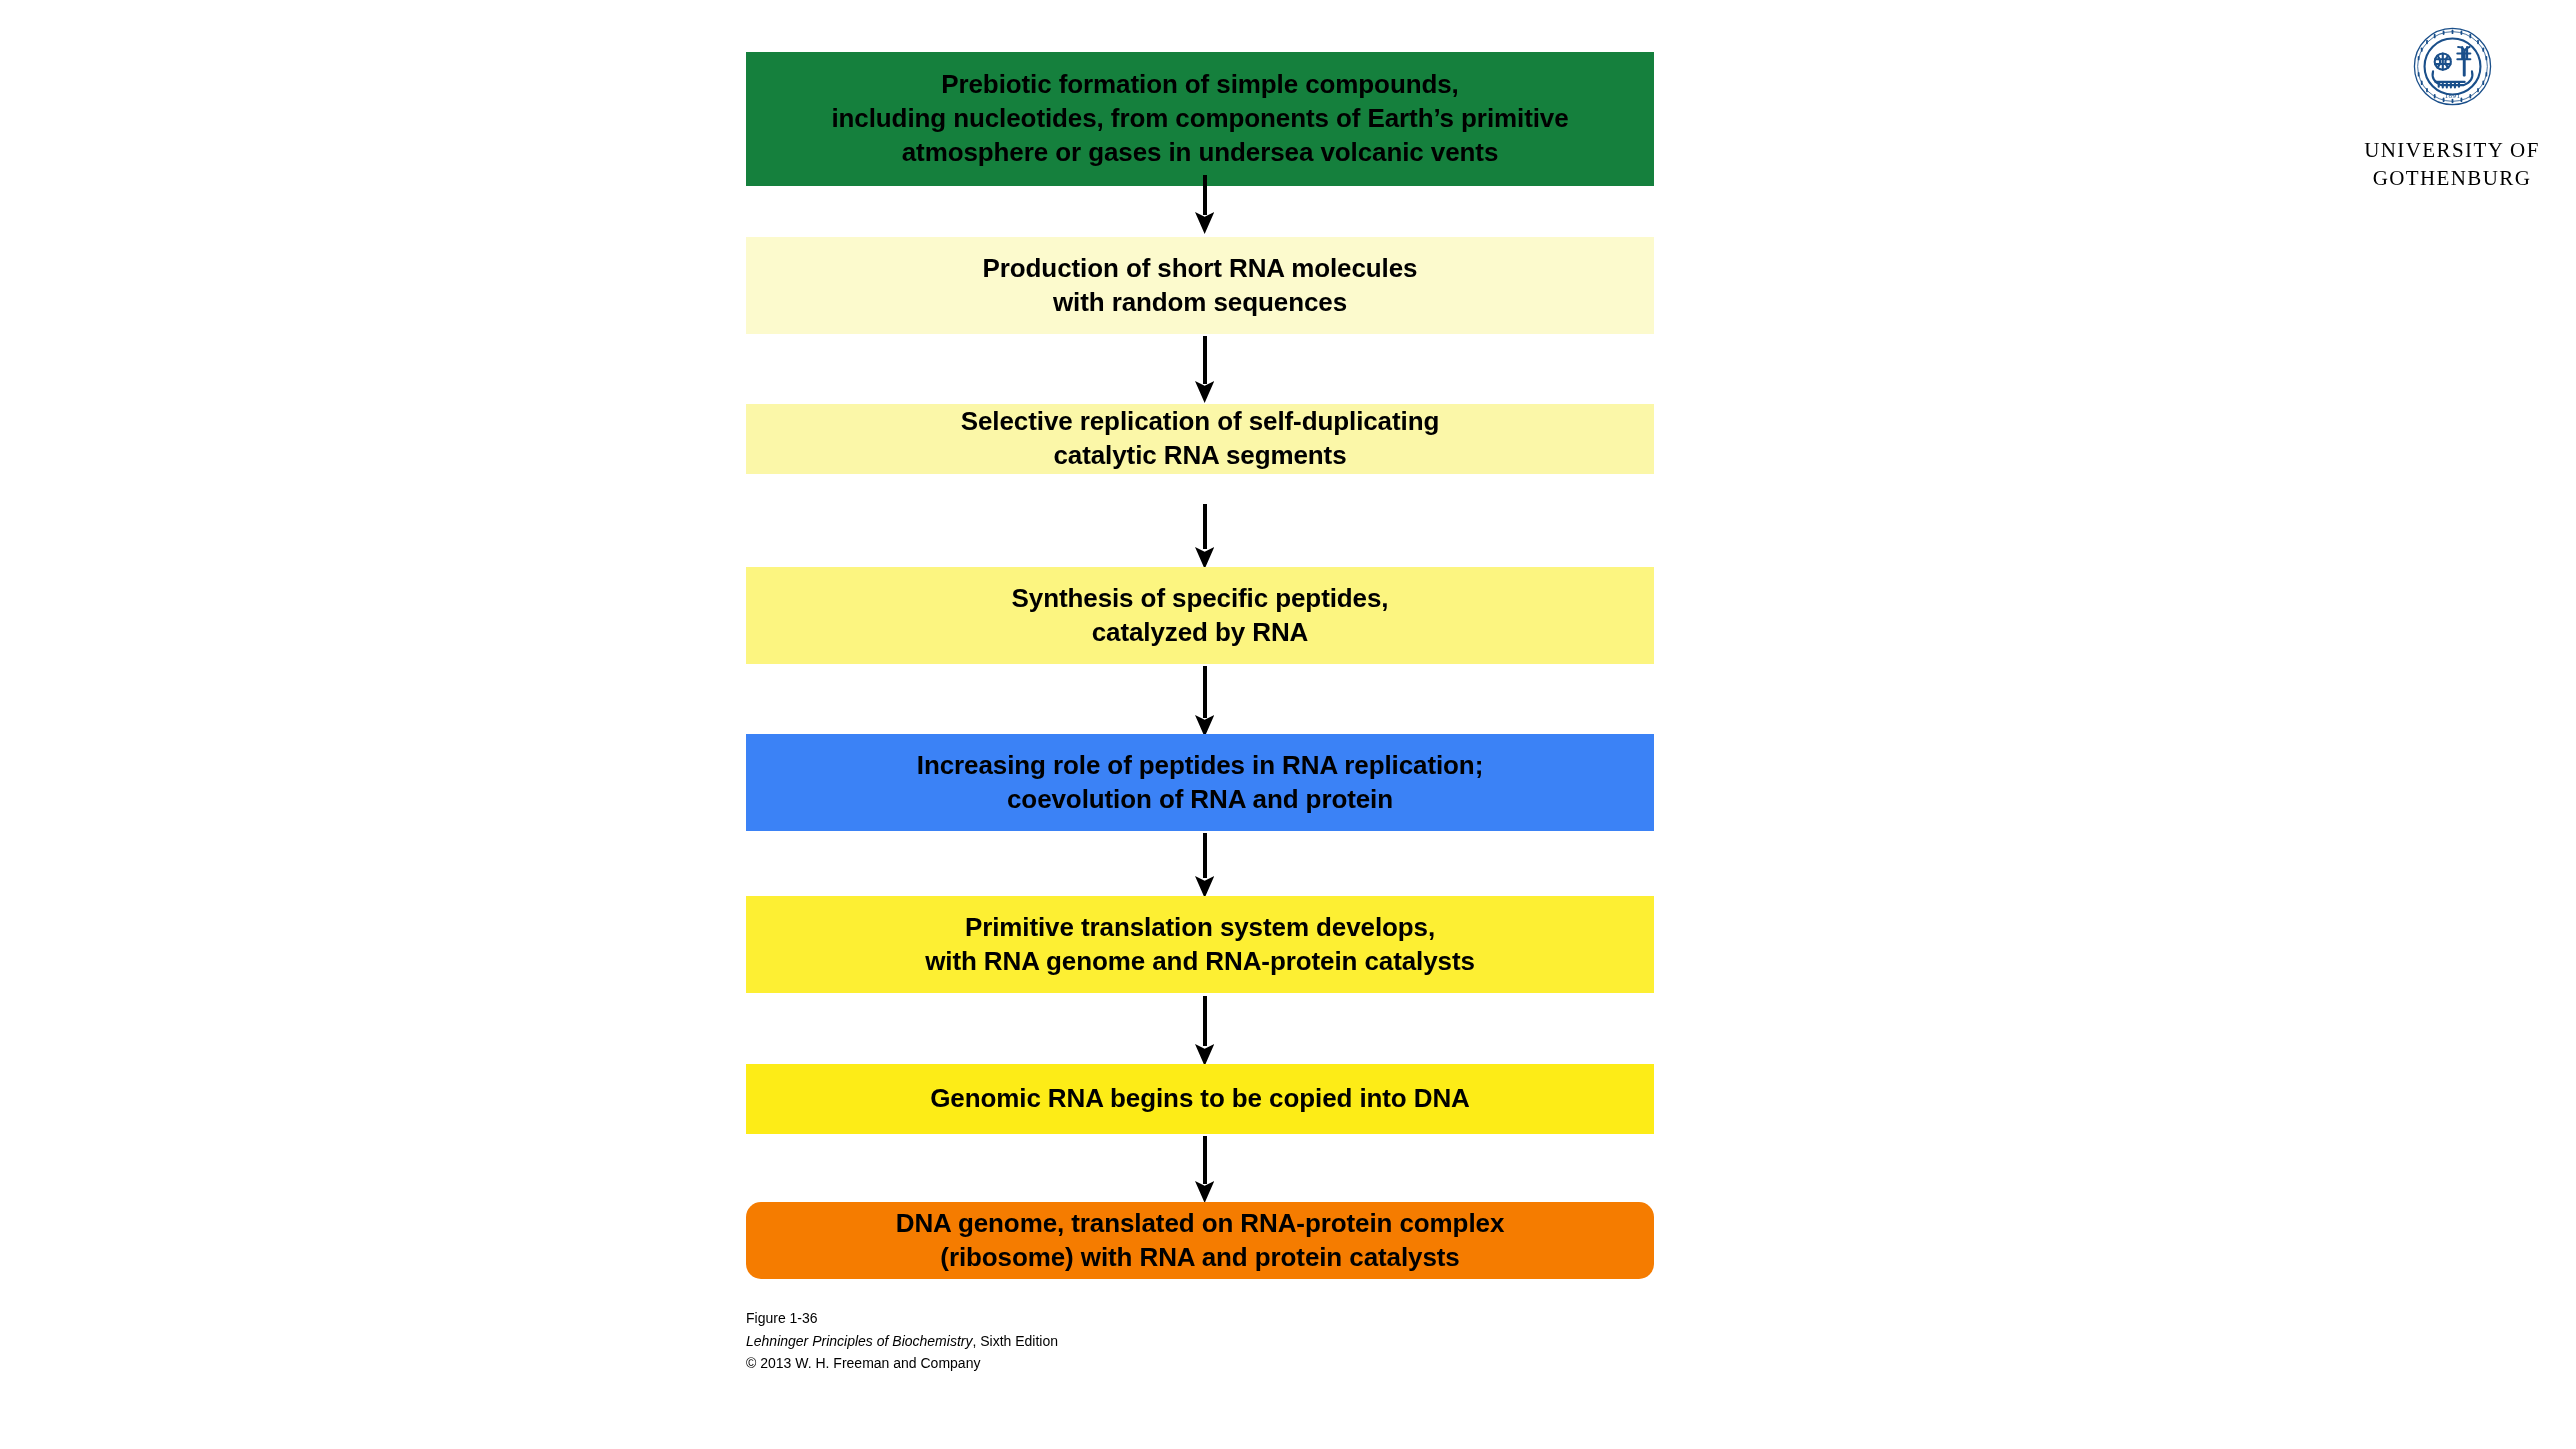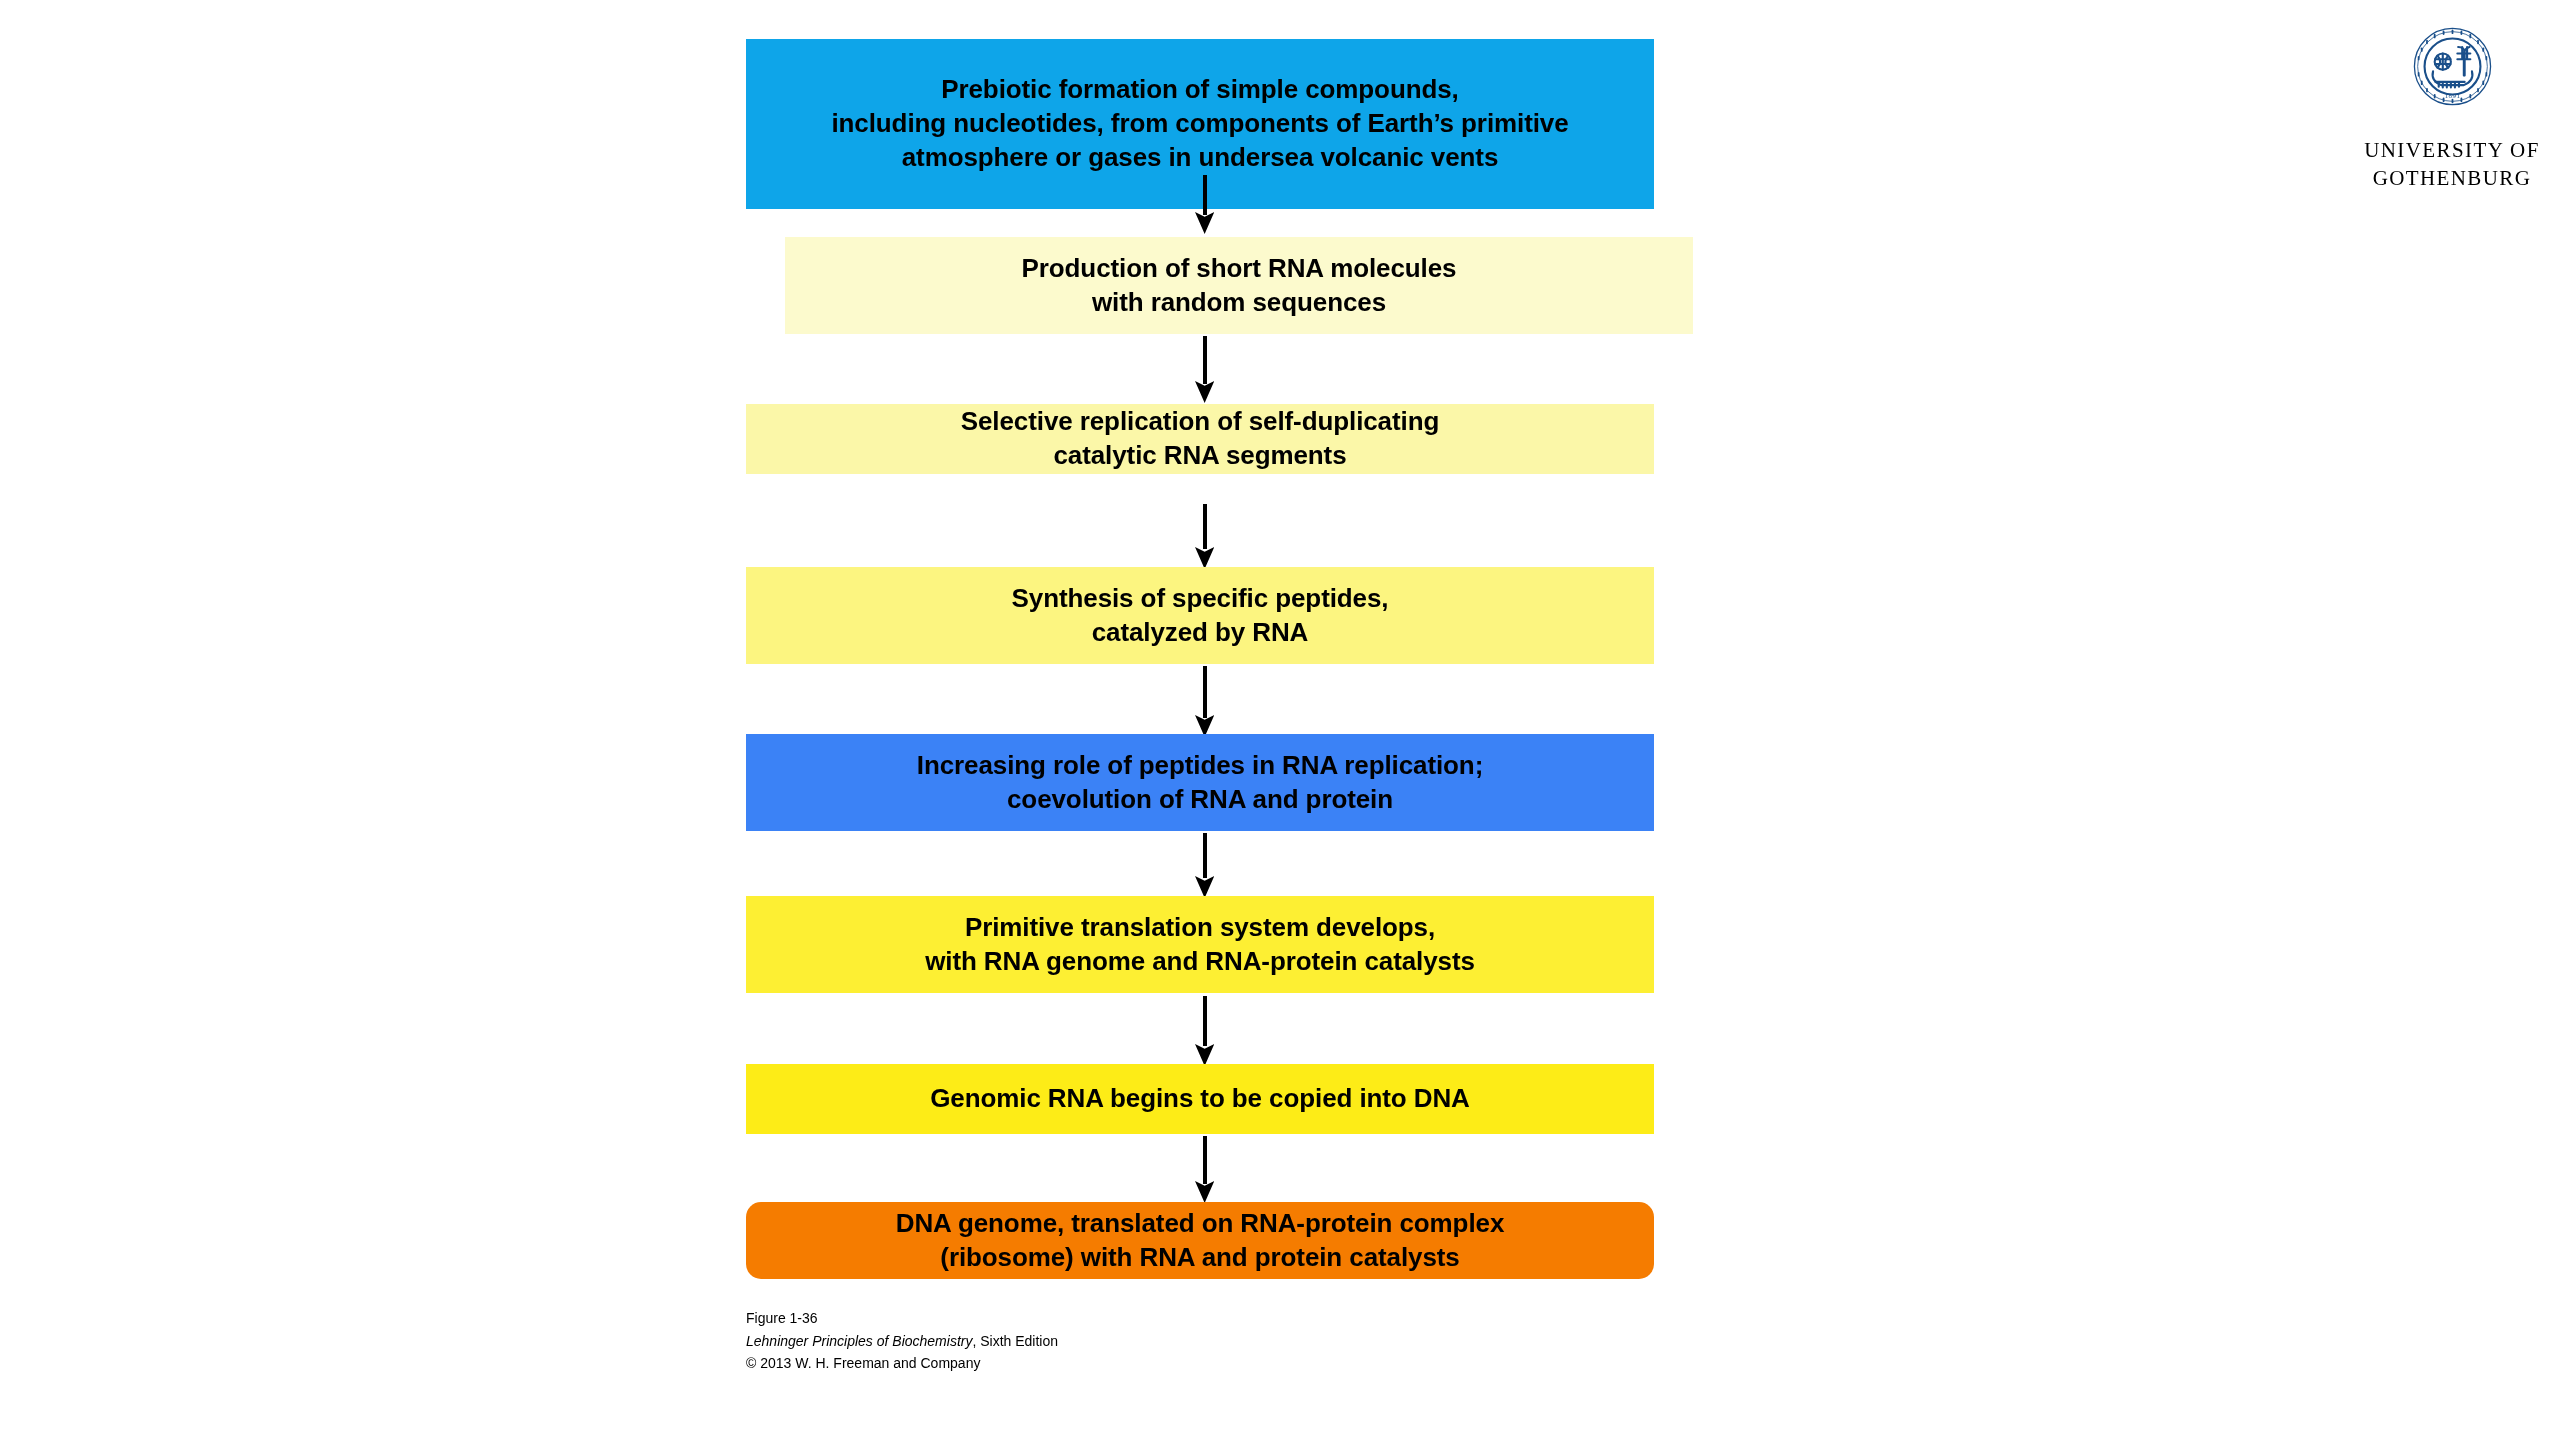--- a/index.html
+++ b/index.html
@@ -150,32 +150,32 @@
       <path d="M62 26 v14 M68 26 v14"></path>
     </g>
     <text x="50" y="88.5" text-anchor="middle" font-family="'Liberation Serif', serif" font-size="8.5" fill="#1a4f8a" letter-spacing="0.6">1891</text>
   </svg>
   <div id="logo-wordmark">UNIVERSITY OF
 GOTHENBURG</div>
 </div>
 
 <div id="flow">
 
-  <div class="flow-box" style="top:39px; height:170px; background:#0ea5e9;">
+  <div class="flow-box" style="top:52px; height:134px; background:#15803d;">
     <span>Prebiotic formation of simple compounds,
 including nucleotides, from components of Earth’s primitive
 atmosphere or gases in undersea volcanic vents</span>
   </div>
 
   <div class="arrow" style="top:175px; height:59px;">
     <div class="stem" style="height:40px;"></div>
     <div class="head" style="top:37px;"></div>
   </div>
 
-  <div class="flow-box" style="top:237px; height:97px; background:#fcfacd;margin-left:39px;">
+  <div class="flow-box" style="top:237px; height:97px; background:#fcfacd;">
     <span>Production of short RNA molecules
 with random sequences</span>
   </div>
 
   <div class="arrow" style="top:336px; height:67px;">
     <div class="stem" style="height:48px;"></div>
     <div class="head" style="top:45px;"></div>
   </div>
 
   <div class="flow-box" style="top:404px; height:70px; background:#fbf7a8;">

